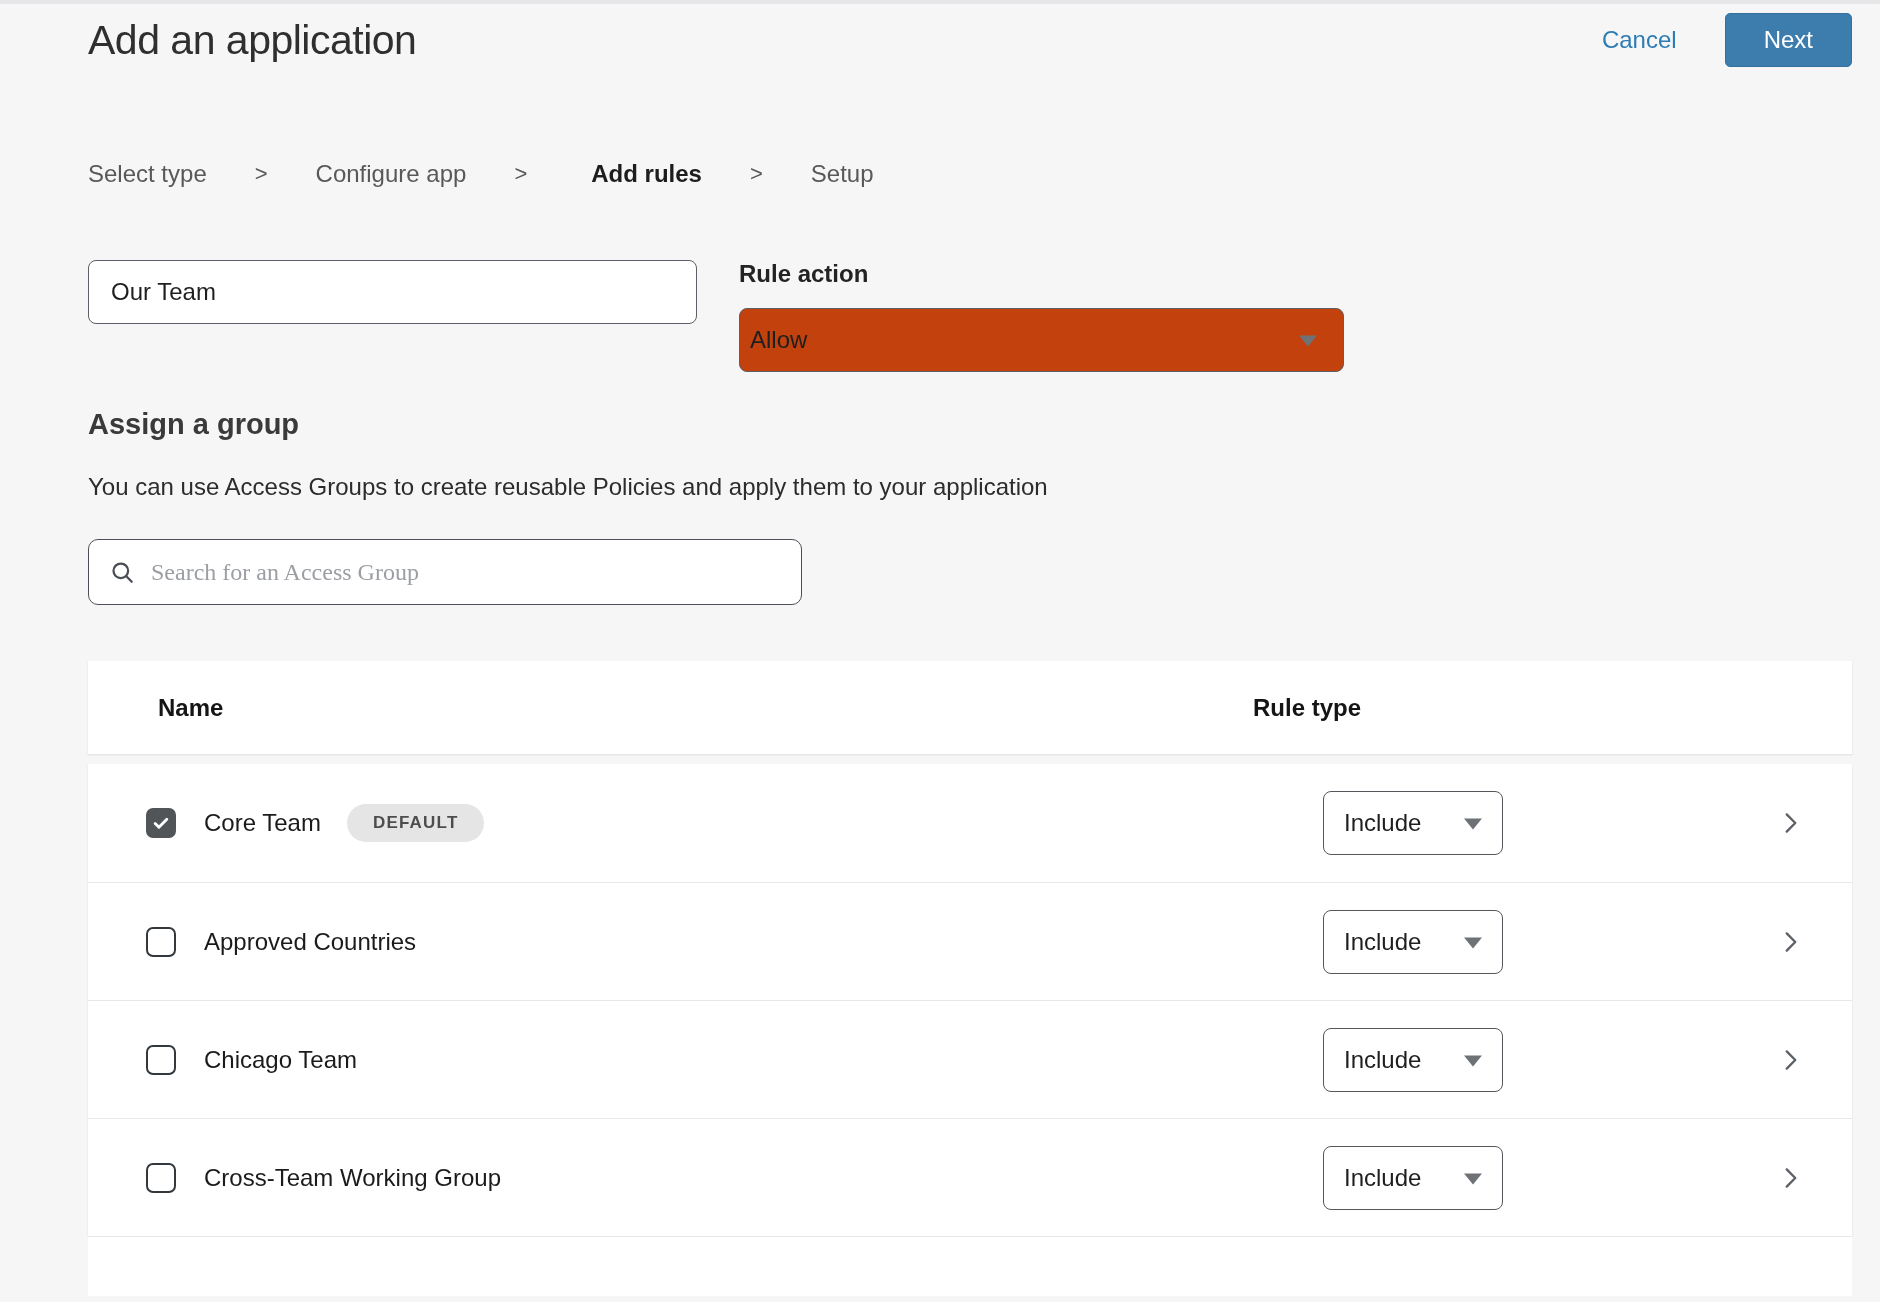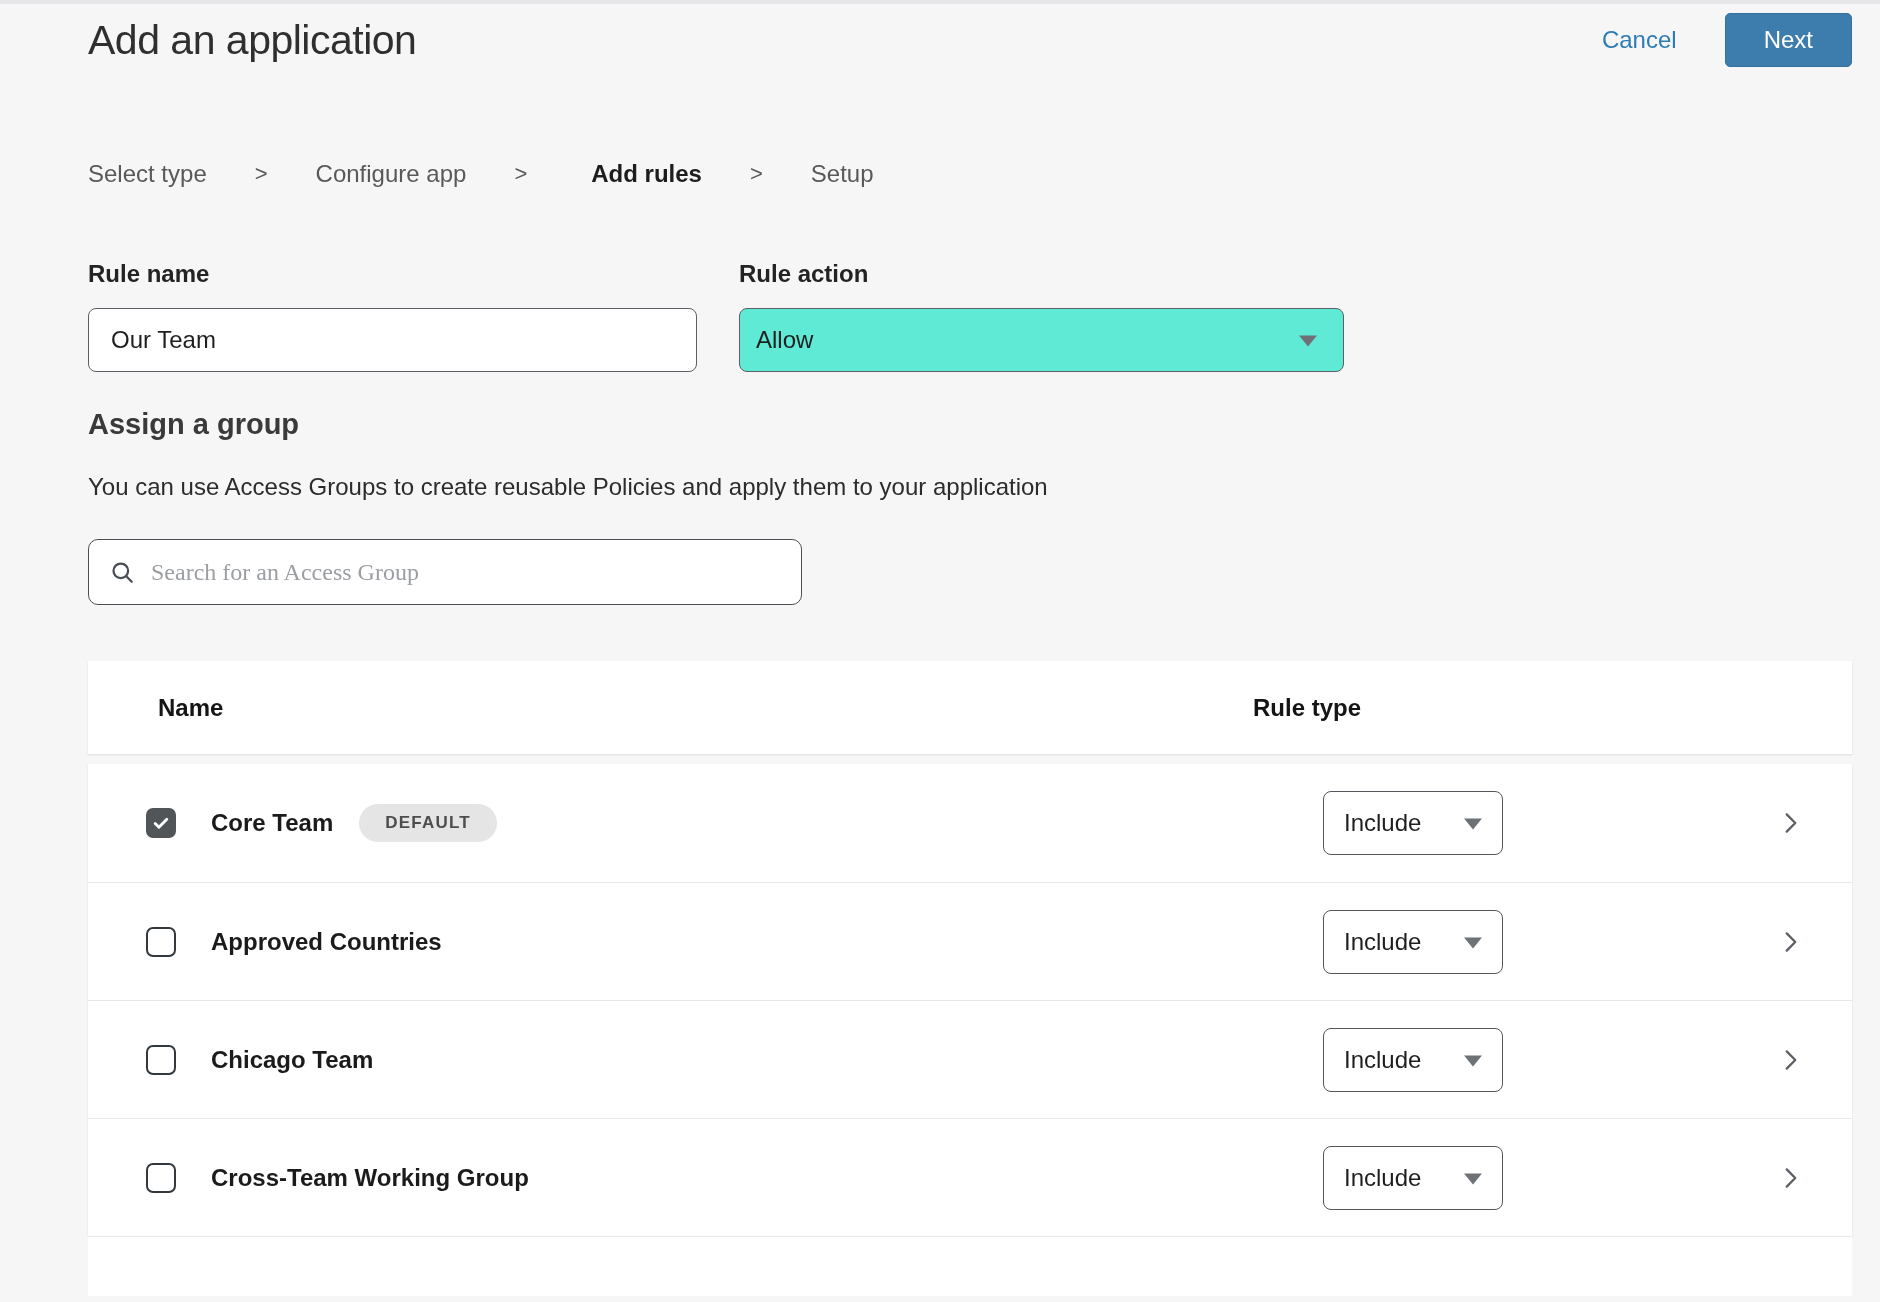--- a/index.html
+++ b/index.html
@@ -35,22 +35,22 @@
   .field-col-1 { width: 609px; }
   .field-col-2 { width: 605px; }
   .field-label { font-size: 24px; font-weight: 700; color: #232323; margin-bottom: 20px; }
   .text-input {
     width: 100%; height: 64px; border: 1.5px solid #5b6066; border-radius: 8px;
     background: #fff; font-size: 24px; font-family: inherit; color: #1f1f1f; padding: 0 22px;
     outline: none;
   }
   .select-box {
     position: relative; width: 100%; height: 64px; border: 1.5px solid #5b6066; border-radius: 8px;
-    background: #5eead4; font-size: 24px; color: #1f1f1f; display: flex; align-items: center;
-    padding: 0 16px; cursor: pointer;
+    background: #c2410c; font-size: 24px; color: #1f1f1f; display: flex; align-items: center;
+    padding: 0 10px; cursor: pointer;
   }
   .tri-down {
     position: absolute; right: 26px; top: 50%; transform: translateY(-40%);
     width: 0; height: 0; border-left: 9px solid transparent; border-right: 9px solid transparent;
     border-top: 11px solid #6e7277;
   }
 
   
   .section-heading { margin-top: 36px; font-size: 29px; font-weight: 700; color: #3a3a3a; }
   .section-desc { margin-top: 32px; font-size: 24px; color: #2c2c2c; }
@@ -78,21 +78,21 @@
   }
   .table-row { position: relative; height: 118px; display: flex; align-items: center; padding-left: 58px; }
   .table-row + .table-row, .table-filler { border-top: 1px solid #e8e8e8; }
   .table-filler { height: 60px; }
 
   .checkbox {
     width: 30px; height: 30px; border-radius: 7px; border: 2px solid #33383d; background: #fff;
     cursor: pointer; flex: none; display: flex; align-items: center; justify-content: center;
   }
   .checkbox.checked { background: #515558; border-color: #515558; }
-  .row-label { margin-left: 35px; font-size: 24px; font-weight: 700; color: #1b1b1b; }
+  .row-label { margin-left: 28px; font-size: 24px; font-weight: 400; color: #1b1b1b; }
   .badge {
     margin-left: 26px; background: #e5e5e5; color: #4d4d4d; font-size: 17px; font-weight: 700;
     letter-spacing: 1.2px; padding: 9px 26px; border-radius: 20px;
   }
   .row-select {
     position: absolute; left: 1235px; top: 50%; transform: translateY(-50%);
     width: 180px; height: 64px; border: 1.5px solid #54585d; border-radius: 8px; background: #fff;
     font-size: 24px; color: #1f1f1f; display: flex; align-items: center; padding: 0 20px; cursor: pointer;
   }
   .row-select .tri-down { right: 20px; }
@@ -124,21 +124,20 @@
       <span class="crumb current">Add rules</span>
 
       <span class="sep">&gt;</span>
 
       <span class="crumb">Setup</span>
 
     </nav>
 
   <div class="form-row">
     <div class="field-col-1">
-      <div class="field-label">Rule name</div>
       <input class="text-input" type="text" value="Our Team" style="">
     </div>
     <div class="field-col-2">
       <div class="field-label">Rule action</div>
       <div class="select-box">
         <span>Allow</span>
         <span class="tri-down"></span>
       </div>
     </div>
   </div>

